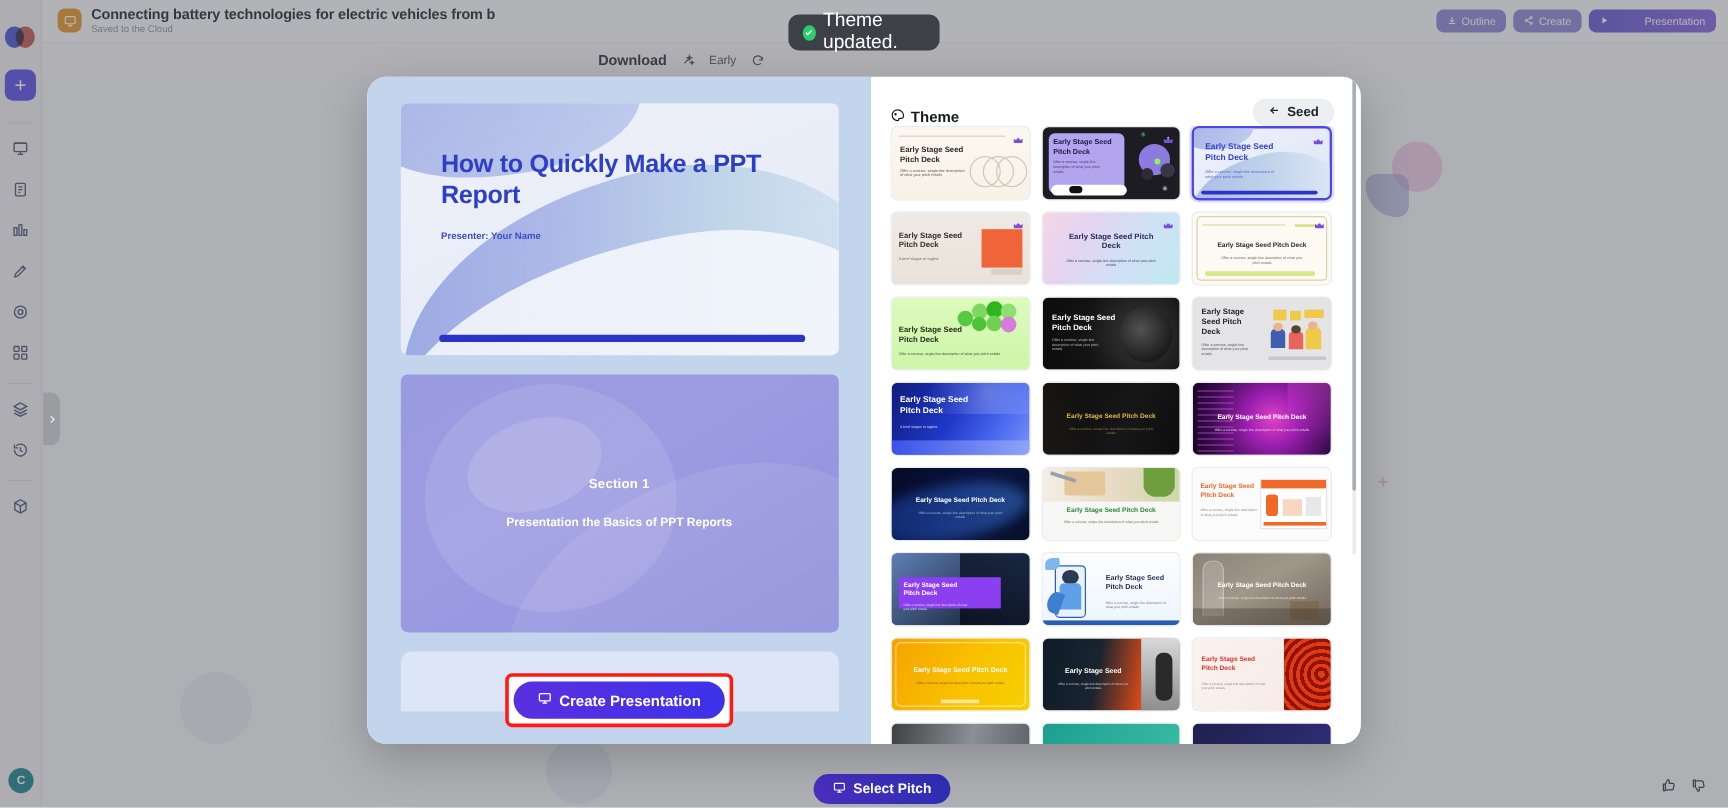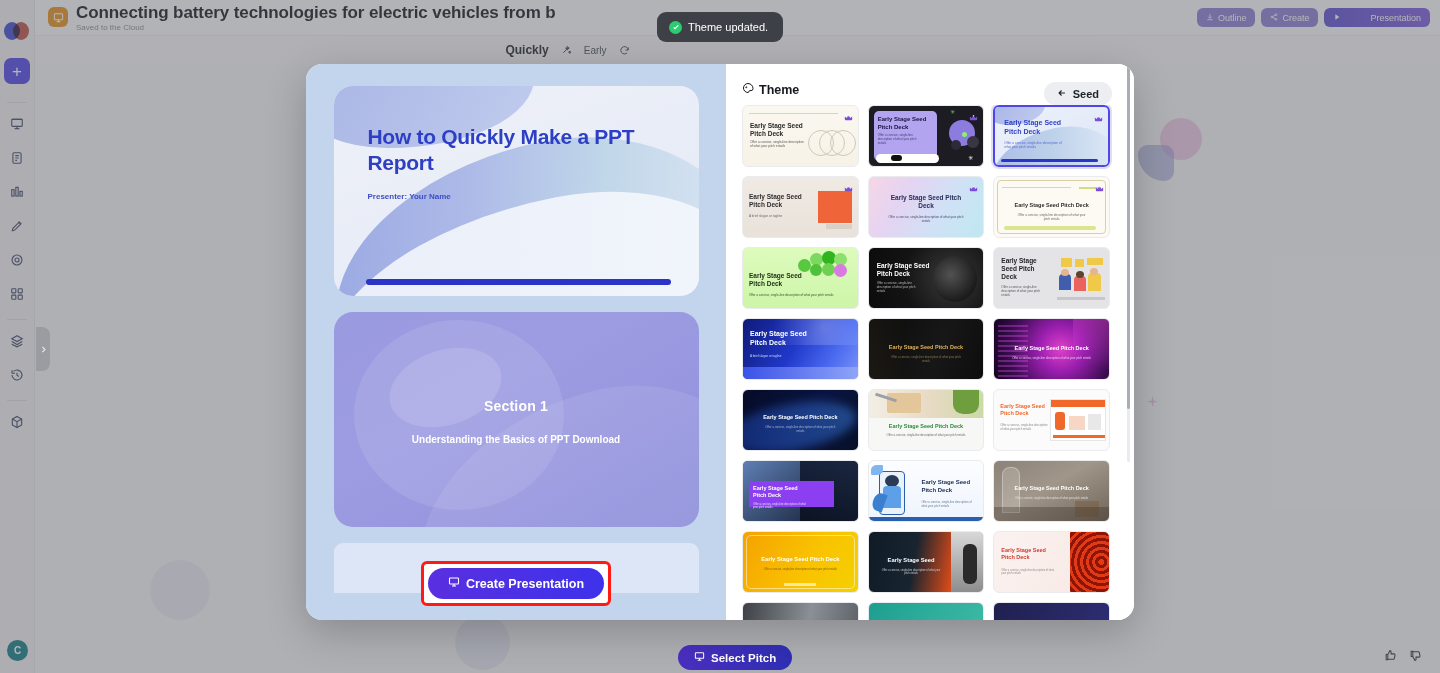--- a/index.html
+++ b/index.html
@@ -41,21 +41,21 @@
           display:flex;align-items:center;justify-content:center;font-weight:bold;margin-bottom:4px;}
 
   
   .topbar{
     position:absolute;left:35px;top:0;right:0;height:36px;background:#fafbfc;
     display:flex;align-items:center;border-bottom:1px solid #ececf0;z-index:2;
   }
   .doc-chip{display:flex;align-items:center;gap:8px;margin-left:13px;}
   .doc-ic{width:20px;height:20px;border-radius:6px;background:#e8931f;display:flex;align-items:center;justify-content:center;color:#fff;}
   .doc-ic svg{width:11px;height:11px;}
-  .doc-title{font-size:17px;font-weight:bold;color:#15181f;line-height:1.25;letter-spacing:-.1px;}
+  .doc-title{font-size:12px;font-weight:bold;color:#15181f;line-height:1.25;letter-spacing:-.1px;}
   .doc-sub{font-size:8px;color:#8b8f99;line-height:1.3;}
   .top-right{margin-left:auto;display:flex;gap:6px;margin-right:10px;}
   .tbtn{
     height:19px;padding:0 9px;border-radius:6px;font-size:9px;color:#fff;
     display:flex;align-items:center;gap:4px;cursor:pointer;font-weight:500;
   }
   .tbtn svg{width:8px;height:8px;}
   .tbtn.ghost{background:#8b7fd6;}
   .tbtn.primary{background:linear-gradient(90deg,#5b4fd0,#7d5ce0);gap:29px;}
 
@@ -75,40 +75,40 @@
   
   #dim{position:absolute;left:0;top:0;width:1440px;height:673px;background:rgba(90,92,98,0.45);z-index:5;}
 
   
   .toast{
     position:absolute;left:657px;top:12px;width:126px;height:30px;border-radius:9px;
     background:#3d4046;display:flex;align-items:center;gap:6px;padding-left:12px;z-index:9;
   }
   .toast-check{width:13px;height:13px;border-radius:50%;background:#2ecc71;display:flex;align-items:center;justify-content:center;}
   .toast-check svg{width:8px;height:8px;}
-  .toast-text{font-size:11px;color:#fff;font-weight:500;}
+  .toast-text{font-size:16px;color:#fff;font-weight:500;}
 
   
   .handle{
     position:absolute;left:36px;top:327px;width:14px;height:44px;background:#9a9ca2;
     border-radius:0 8px 8px 0;display:flex;align-items:center;justify-content:center;
     color:#e8e9eb;z-index:6;cursor:pointer;
   }
   .handle svg{width:9px;height:9px;}
 
   
   .modal{
     position:absolute;left:306px;top:64px;width:828px;height:556px;background:#f8f9fb;
     border-radius:16px;z-index:7;display:flex;overflow:hidden;
     box-shadow:0 12px 40px rgba(0,0,0,.22);
   }
   .preview-pane{
     width:420px;background:#c3d5ec;padding:22px 18px 0 18px;position:relative;overflow:hidden;
   }
-  .slide{width:365px;border-radius:19px;overflow:hidden;position:relative;margin:0 auto 16px;}
+  .slide{width:365px;border-radius:6px;overflow:hidden;position:relative;margin:0 auto 16px;}
   .slide-1{height:210px;background:linear-gradient(160deg,#eef1f9 0%,#e4e9f5 100%);}
   .s1-wave1{position:absolute;left:-30px;top:-48px;width:230px;height:110px;border-radius:0 0 70% 40%;
             background:linear-gradient(120deg,#9aa7e0,#b9c6ec);opacity:.85;}
   .s1-wave2{position:absolute;left:-10px;top:60px;width:420px;height:200px;
             background:linear-gradient(105deg,#8f9fe0 0%,#a6b4e6 35%,#bcd4e8 65%,#dde7f4 100%);
             border-radius:55% 45% 0 0 / 70% 70% 0 0; transform:rotate(-13deg);opacity:.9;}
   .s1-wave3{position:absolute;left:-20px;top:118px;width:430px;height:160px;
             background:linear-gradient(100deg,#eef2fa,#f3f6fc);border-radius:60% 40% 0 0/80% 60% 0 0;
             transform:rotate(-11deg);opacity:.95;}
   .s1-content{position:absolute;left:34px;top:38px;z-index:3;}
@@ -117,36 +117,36 @@
   .s1-bar{position:absolute;left:32px;bottom:11px;width:305px;height:6px;border-radius:3px;background:#2a34c6;z-index:4;}
 
   .slide-2{height:215px;background:linear-gradient(150deg,#9a9ae0 0%,#9d9ce2 40%,#8e8edb 100%);}
   .s2-ellipse{position:absolute;left:20px;top:8px;width:210px;height:190px;border-radius:50%;
               background:rgba(255,255,255,.10);}
   .s2-ellipse2{position:absolute;left:54px;top:38px;width:115px;height:75px;border-radius:50%;
                background:rgba(255,255,255,.13);transform:rotate(-18deg);}
   .s2-swoosh{position:absolute;left:70px;top:85px;width:360px;height:190px;
              background:rgba(255,255,255,.09);border-radius:58% 42% 0 0/75% 65% 0 0;transform:rotate(-16deg);}
   .s2-content{position:absolute;left:0;right:0;top:86px;text-align:center;color:#fff;z-index:3;}
-  .s2-sec{font-size:14px;font-weight:600;letter-spacing:.2px;}
+  .s2-sec{font-size:11px;font-weight:600;letter-spacing:.2px;}
   .s2-sub{font-size:10px;font-weight:600;margin-top:19px;line-height:1.45;padding:0 72px;}
   .slide-3{height:50px;background:#dce6f6;border-radius:9px 9px 0 0;}
 
   .create-wrap{position:absolute;left:0;bottom:14px;width:420px;display:flex;justify-content:center;z-index:6;}
   .create-hl{border:3px solid #ff1a15;background:#fff;padding:4px;border-radius:6px;}
   .create-btn{
     height:31px;padding:0 20px;border-radius:17px;
     background:linear-gradient(90deg,#5a2fe0,#3d32ea);
     color:#fff;font-size:12.5px;font-weight:bold;display:flex;align-items:center;gap:6px;cursor:pointer;
   }
   .create-btn svg{width:12px;height:12px;}
 
   
   .theme-pane{flex:1;background:#fff;padding:18px 10px 0 16px;position:relative;display:flex;flex-direction:column;}
-  .theme-head{display:flex;align-items:flex-start;padding-right:12px;}
+  .theme-head{display:flex;align-items:flex-end;padding-right:12px;}
   .theme-title{font-size:12.5px;font-weight:bold;color:#15181f;display:flex;align-items:center;gap:5px;}
   .theme-title svg{width:12px;height:12px;}
   .back-btn{
     margin-left:auto;height:23px;padding:0 13px;border-radius:12px;background:#eceef2;color:#1d2129;
     font-size:11px;font-weight:bold;display:flex;align-items:center;gap:6px;cursor:pointer;
   }
   .back-btn svg{width:10px;height:10px;}
 
   .grid-scroll{flex:1;overflow:hidden;position:relative;padding-right:14px;}
   .grid{display:grid;grid-template-columns:repeat(3,1fr);gap:9px;}
@@ -216,21 +216,21 @@
       <div class="tbtn primary">
         <span><svg viewBox="0 0 24 24" fill="currentColor">
               <path d="M7 4l12 8-12 8z"></path>
             </svg></span>
         <span>Presentation</span>
       </div>
     </div>
   </div>
 
   <div class="outline-bar">
-    <span class="ob-label">Quickly</span>
+    <span class="ob-label">Download</span>
     <span class="ob-ic">
         <svg viewBox="0 0 24 24" fill="none" stroke="currentColor" stroke-width="2">
           <path d="M5 17 17 5M14 3l1 3 3 1-3 1-1 3-1-3-3-1 3-1zM19 13l.7 2 2 .7-2 .7-.7 2-.7-2-2-.7 2-.7z"></path>
         </svg>
       </span>
     <span class="ob-sm">Early</span>
     <span class="ob-ic">
         <svg viewBox="0 0 24 24" fill="none" stroke="currentColor" stroke-width="2">
           <path d="M20 11a8 8 0 1 0-2.3 6.1"></path>
           <path d="M20 5v6h-6"></path>
@@ -343,21 +343,21 @@
       </div>
       <div class="s1-bar"></div>
     </div>
 
     <div class="slide slide-2">
       <div class="s2-ellipse"></div>
       <div class="s2-ellipse2"></div>
       <div class="s2-swoosh"></div>
       <div class="s2-content">
         <div class="s2-sec">Section 1</div>
-        <div class="s2-sub">Understanding the Basics of PPT Download</div>
+        <div class="s2-sub">Presentation the Basics of PPT Reports</div>
       </div>
     </div>
 
     <div class="slide slide-3"></div>
 
     <div class="create-wrap">
       <div class="create-hl">
         <div class="create-btn">
           <span>
             <svg viewBox="0 0 24 24" fill="none" stroke="currentColor" stroke-width="2.2">

